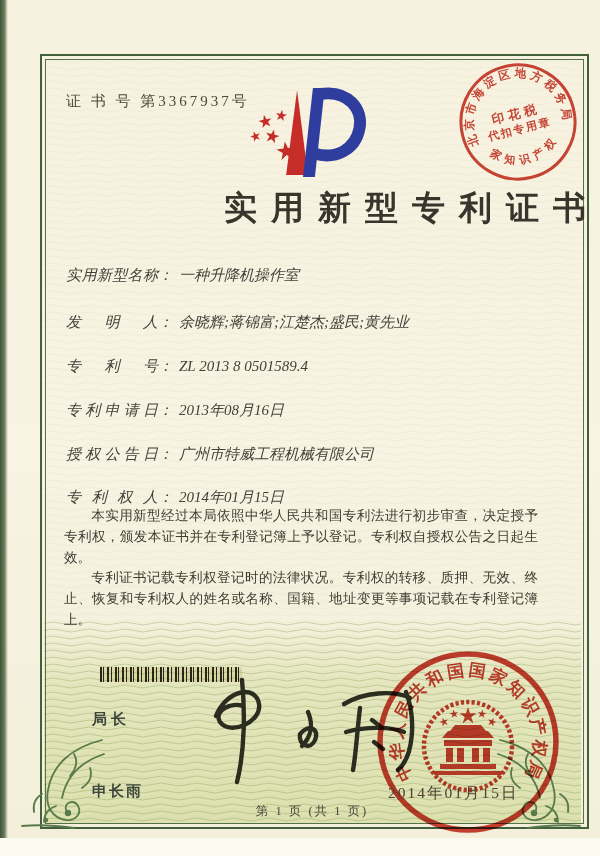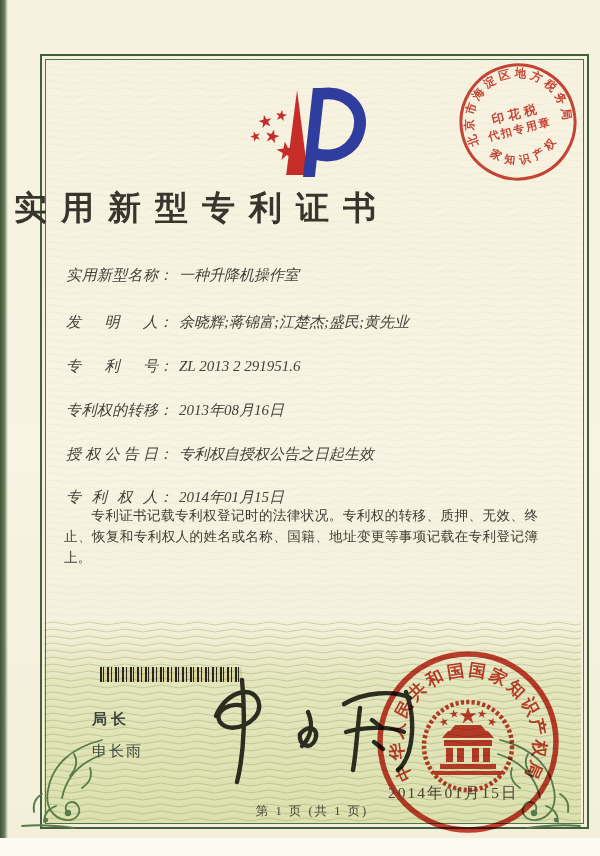--- a/index.html
+++ b/index.html
@@ -29,21 +29,21 @@
     position:absolute;left:44px;top:620px;width:537px;height:204px;
     background:linear-gradient(180deg,rgba(205,216,148,0) 0%,rgba(203,214,142,.38) 30%,rgba(198,210,132,.5) 100%);
   }
   .wave-svg{position:absolute;pointer-events:none;}
   .cert-number{
     position:absolute;left:66px;top:92px;
     font-size:15px;letter-spacing:3px;color:#4e483a;
   }
   .logo{position:absolute;left:228px;top:84px;width:150px;height:104px;}
   .title{
-    position:absolute;left:0;top:186px;width:600px;text-align:left;
+    position:absolute;left:0;top:186px;width:600px;text-align:right;
     font-size:33px;font-weight:700;color:#38352c;
     letter-spacing:14px;text-indent:14px;
   }
   .fields{position:absolute;left:66px;top:264px;width:470px;}
   .frow{position:absolute;left:0;font-size:15px;color:#45413a;white-space:nowrap;font-style:italic;}
   .flabel{display:inline-block;width:92px;text-align:justify;text-align-last:justify;}
   .fsep{margin-right:6px;}
   .paras{
     position:absolute;left:64px;top:506px;width:474px;
     font-size:13.6px;line-height:20.8px;color:#3f3c33;text-align:justify;
@@ -55,23 +55,23 @@
       #2b2b24 0 2px,#f2edd8 2px 3px,#2b2b24 3px 4px,#f2edd8 4px 7px,
       #2b2b24 7px 9px,#f2edd8 9px 11px,#2b2b24 11px 12px,#f2edd8 12px 15px);
     mix-blend-mode:multiply;
   }
   .director-title{
     position:absolute;left:92px;top:710px;
     font-family:"Liberation Sans","DejaVu Sans",sans-serif;
     font-size:15px;font-weight:600;color:#3d473c;letter-spacing:4px;
   }
   .director-name{
-    position:absolute;left:92px;top:742px;
+    position:absolute;left:92px;top:782px;
     font-family:"Liberation Sans","DejaVu Sans",sans-serif;
-    font-size:15px;font-weight:400;color:#3d473c;letter-spacing:2px;
+    font-size:15px;font-weight:700;color:#3d473c;letter-spacing:2px;
   }
   .signature{position:absolute;left:196px;top:670px;width:250px;height:128px;mix-blend-mode:multiply;}
   .tax-seal{
     position:absolute;left:452px;top:56px;width:132px;height:132px;
     transform:rotate(-14deg);mix-blend-mode:multiply;opacity:.92;
   }
   .office-seal{
     position:absolute;left:372px;top:646px;width:192px;height:192px;
     mix-blend-mode:multiply;opacity:.95;
   }
@@ -130,20 +130,21 @@
       <path d="M90,4 C58,12 40,30 36,54 C33,70 40,82 54,84 C64,85 70,77 66,70 C62,63 52,66 54,74"></path>
       <path d="M92,18 C68,26 54,42 50,62"></path>
       <path d="M10,90 C30,88 48,90 62,92"></path>
       <path d="M30,58 q-10,6 -8,18 M44,70 q-12,4 -12,16"></path>
       <path d="M58,40 q10,-12 4,-22 M70,52 q12,-8 8,-20"></path>
     </g>
     <circle cx="56" cy="77" r="3.2" fill="#597a4a"></circle>
     <circle cx="34" cy="84" r="2.2" fill="#597a4a"></circle>
   </svg>
 
+  <div class="cert-number">证 书 号 第3367937号</div>
 
   <svg class="logo" viewBox="0 0 150 105">
     <polygon points="69,6 80,92 58,92" fill="#c62d28"></polygon>
     <polygon points="85,4 97,4 87,94 75,94" fill="#2f3e9e"></polygon>
     <path d="M93,10 C121,6 136,26 132,45 C128,66 108,77 86,70" fill="none" stroke="#2f3e9e" stroke-width="12" stroke-linecap="round"></path>
     <use href="#star" transform="translate(37,38) scale(7) rotate(-12)" fill="#c62d28"></use>
     <use href="#star" transform="translate(53,32) scale(6) rotate(10)" fill="#c62d28"></use>
     <use href="#star" transform="translate(27,53) scale(5.4) rotate(-20)" fill="#c62d28"></use>
     <use href="#star" transform="translate(44,53) scale(7.4) rotate(14)" fill="#c62d28"></use>
     <use href="#star" transform="translate(58,68) scale(10) rotate(-8)" fill="#c62d28"></use>
@@ -152,34 +153,35 @@
   <div class="title">实用新型专利证书</div>
 
   <div class="fields">
     <div class="frow" style="top:2px">
       <span class="flabel">实用新型名称</span><span class="fsep">：</span><span>一种升降机操作室</span>
     </div>
     <div class="frow" style="top:49px">
       <span class="flabel">发明人</span><span class="fsep">：</span><span>余晓辉;蒋锦富;江楚杰;盛民;黄先业</span>
     </div>
     <div class="frow" style="top:93px">
-      <span class="flabel">专利号</span><span class="fsep">：</span><span>ZL 2013 2 291951.6</span>
+      <span class="flabel">专利号</span><span class="fsep">：</span><span>ZL 2013 8 0501589.4</span>
     </div>
     <div class="frow" style="top:137px">
-      <span class="flabel">专利权的转移</span><span class="fsep">：</span><span>2013年08月16日</span>
+      <span class="flabel">专利申请日</span><span class="fsep">：</span><span>2013年08月16日</span>
     </div>
     <div class="frow" style="top:181px">
-      <span class="flabel">授权公告日</span><span class="fsep">：</span><span>专利权自授权公告之日起生效</span>
+      <span class="flabel">授权公告日</span><span class="fsep">：</span><span>广州市特威工程机械有限公司</span>
     </div>
     <div class="frow" style="top:224px">
       <span class="flabel">专利权人</span><span class="fsep">：</span><span>2014年01月15日</span>
     </div>
   </div>
 
   <div class="paras">
+    <p>本实用新型经过本局依照中华人民共和国专利法进行初步审查，决定授予专利权，颁发本证书并在专利登记簿上予以登记。专利权自授权公告之日起生效。</p>
     <p>专利证书记载专利权登记时的法律状况。专利权的转移、质押、无效、终止、恢复和专利权人的姓名或名称、国籍、地址变更等事项记载在专利登记簿上。</p>
   </div>
 
   <div class="barcode"></div>
 
   <div class="director-title">局长</div>
   <div class="director-name">申长雨</div>
 
   <svg class="signature" viewBox="0 0 250 128">
     <g fill="none" stroke="#31332c" stroke-width="4.4" stroke-linecap="round">

